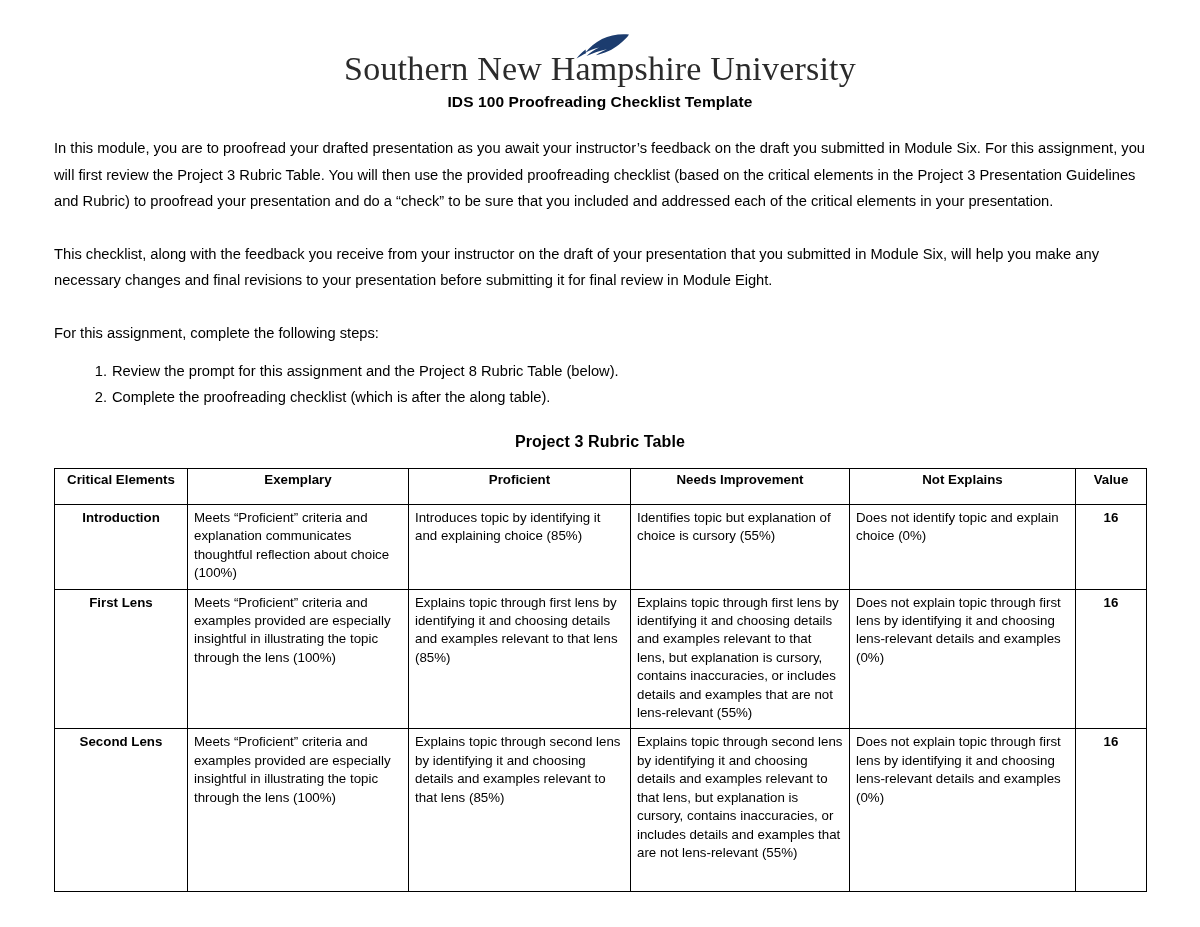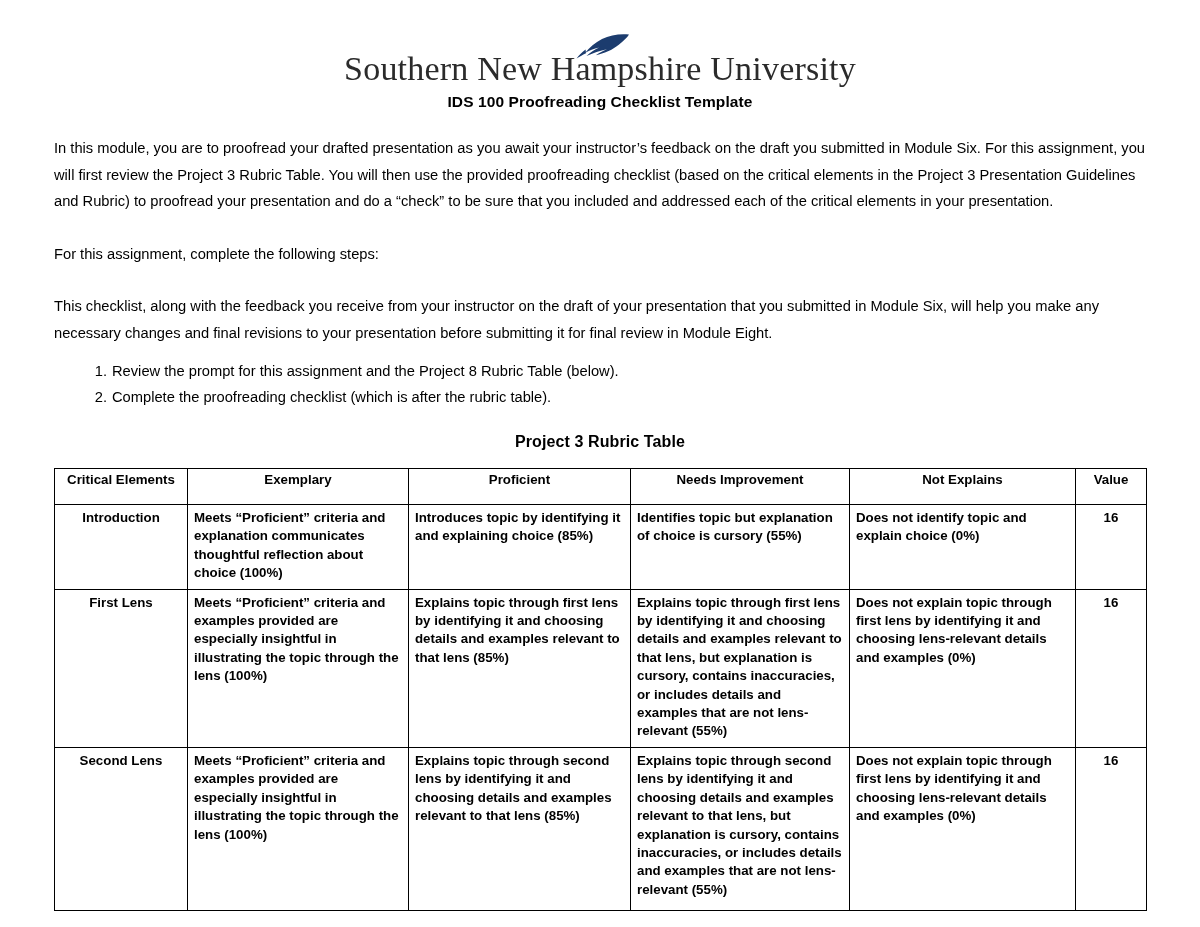--- a/index.html
+++ b/index.html
@@ -102,21 +102,21 @@
     width: 1092px;
     margin-top: 17px;
     table-layout: fixed;
   }
   .rubric th, .rubric td {
     border: 1.4px solid #000000;
     vertical-align: top;
     padding: 4px 6px 6px 6px;
     font-size: 13.3px;
     line-height: 18.4px;
-    font-weight: bold;
+    font-weight: normal;
   }
   .rubric thead th {
     text-align: center;
     padding: 2px 4px 16px 4px;
     font-size: 13.3px;
     line-height: 17px;
     font-weight: bold;
   }
   .rubric td.elem {
     text-align: center;
@@ -148,31 +148,31 @@
         <path d="M53 1.5 C44 0.5 34 2 26 6 C19 9.5 13.5 14.5 9 20 C13 17.5 18 15.5 23 14.5 C18.5 16.8 14.2 19.6 10.5 23 C17 20 24 17.6 31 16.2 C27 17.8 23.2 19.8 19.8 22.2 C28 20.5 36.5 17 42.8 11.8 C48 7.5 51.4 4.2 53 1.5 Z" fill="#1c3c6e"></path>
         <path d="M10 20.2 C6.5 22 3.2 23.8 0.6 25.4 C3 22.2 6.2 19.2 9.6 16.6 Z" fill="#1c3c6e"></path>
       </svg>
       <div class="logo-text">Southern New Hampshire University</div>
     </div>
   </div>
 
   <div class="doc-title">IDS 100 Proofreading Checklist Template</div>
 
   <p class="para p1">In this module, you are to proofread your drafted presentation as you await your instructor’s feedback on the draft you submitted in Module Six. For this assignment, you will first review the Project 3 Rubric Table. You will then use the provided proofreading checklist (based on the critical elements in the Project 3 Presentation Guidelines and Rubric) to proofread your presentation and do a “check” to be sure that you included and addressed each of the critical elements in your presentation.</p>
+  <p class="para p2">This checklist, along with the feedback you receive from your instructor on the draft of your presentation that you submitted in Module Six, will help you make any necessary changes and final revisions to your presentation before submitting it for final review in Module Eight.</p>
   <p class="para p3">For this assignment, complete the following steps:</p>
-  <p class="para p2">This checklist, along with the feedback you receive from your instructor on the draft of your presentation that you submitted in Module Six, will help you make any necessary changes and final revisions to your presentation before submitting it for final review in Module Eight.</p>
 
   <ol class="steps">
     <li>
       <span class="num">1.</span>
       <span>Review the prompt for this assignment and the Project 8 Rubric Table (below).</span>
     </li>
     <li>
       <span class="num">2.</span>
-      <span>Complete the proofreading checklist (which is after the rubric table).</span>
+      <span>Complete the proofreading checklist (which is after the along table).</span>
     </li>
   </ol>
 
   <div class="table-heading">Project 3 Rubric Table</div>
 
   <table class="rubric">
     <colgroup>
       <col class="c-elem">
         <col class="c-exem">
         <col class="c-prof">

